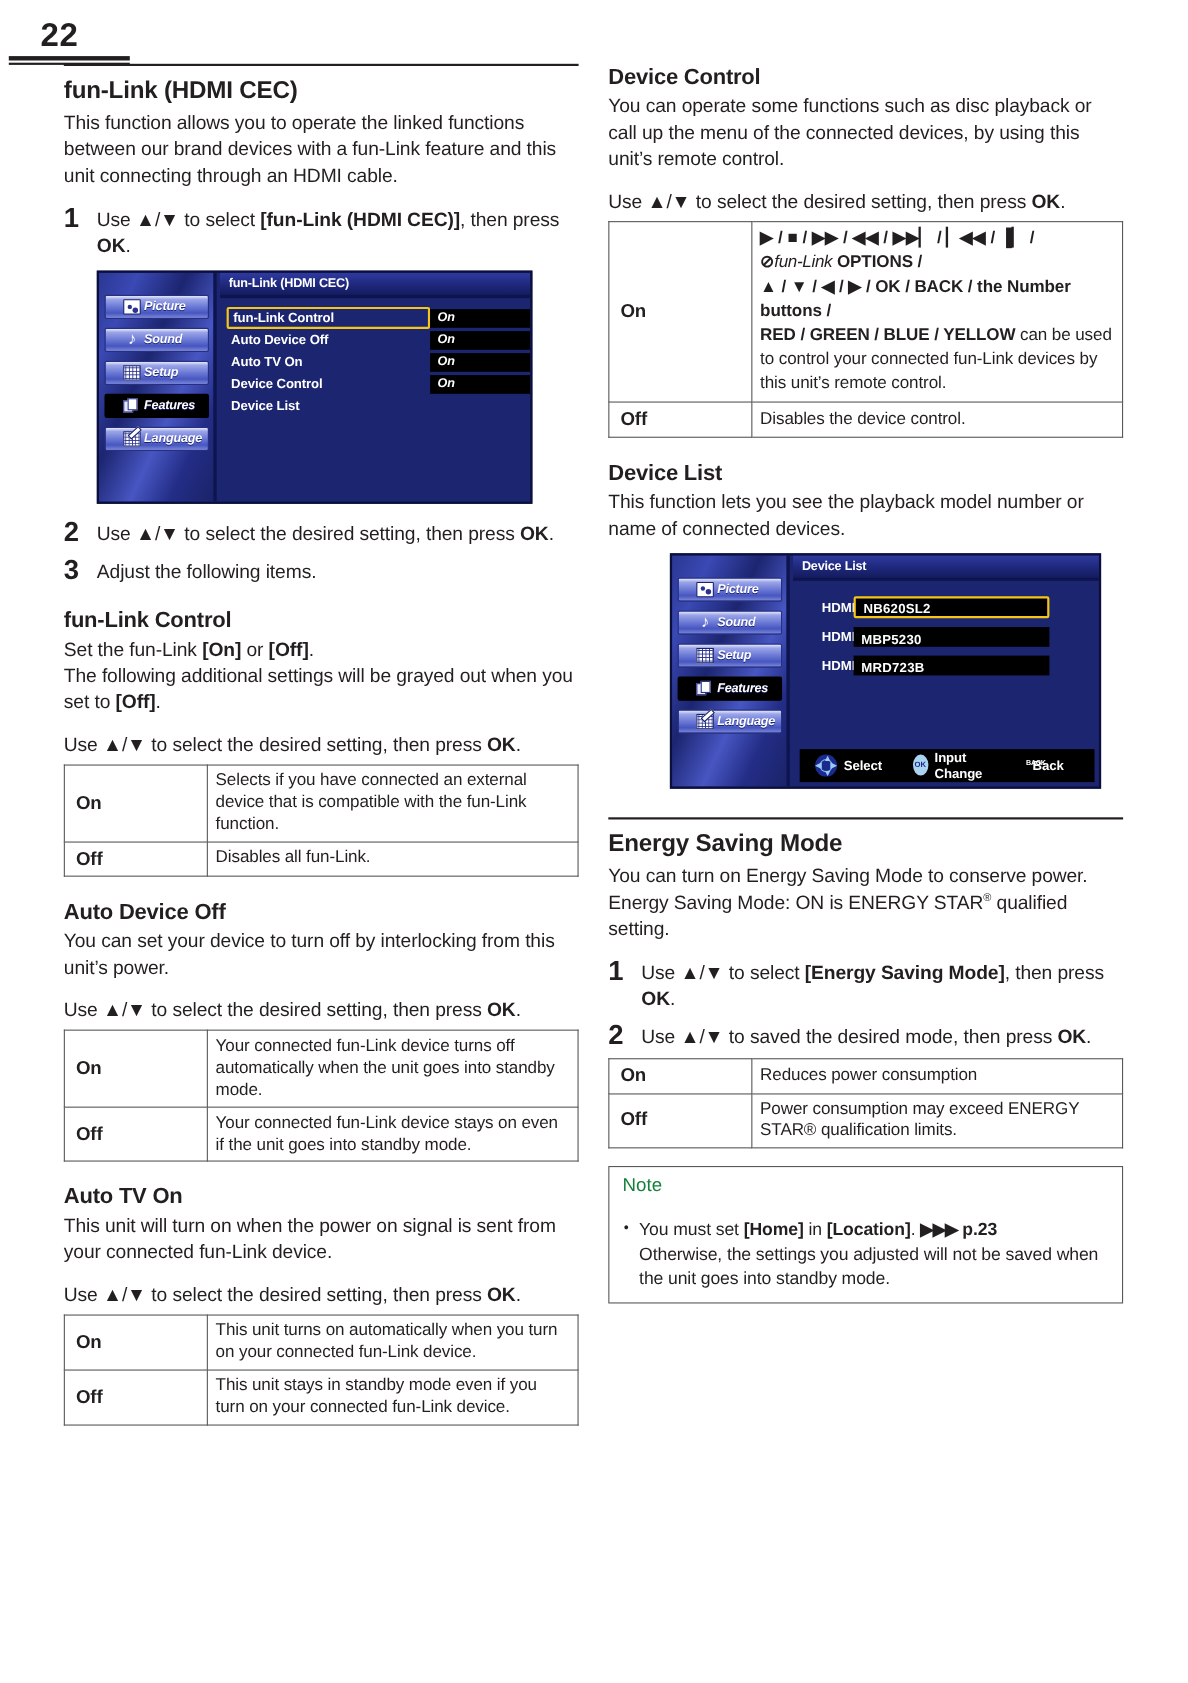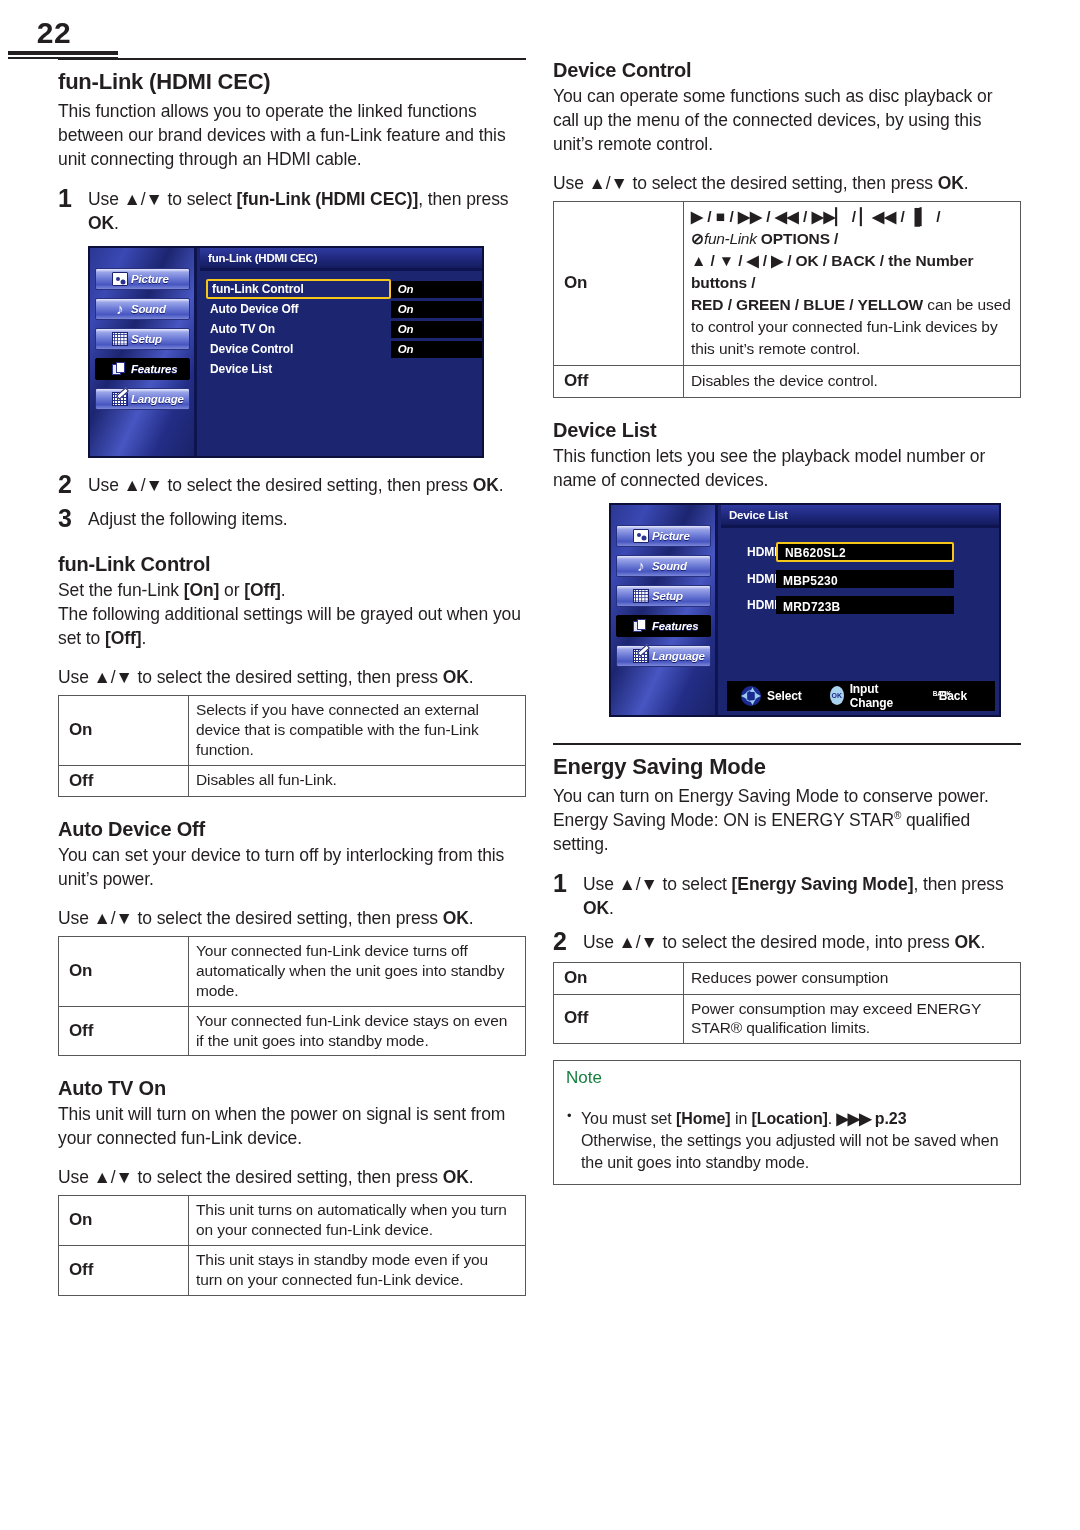--- a/index.html
+++ b/index.html
@@ -700,21 +700,21 @@
     <h2 class="sec-title">Energy Saving Mode</h2>
     <p class="body">You can turn on Energy Saving Mode to conserve power.</p>
     <p class="body"><span>Energy Saving Mode: ON is ENERGY STAR</span><span class="sup">®</span><span> qualified setting.</span></p>
 
     <div class="step">
       <div class="step-num">1</div>
       <div class="step-txt"><span>Use ▲/▼ to select </span><b>[Energy Saving Mode]</b><span>, then press </span><b>OK</b><span>.</span></div>
     </div>
     <div class="step small">
       <div class="step-num">2</div>
-      <div class="step-txt"><span>Use ▲/▼ to select the desired mode, into press </span><b>OK</b><span>.</span></div>
+      <div class="step-txt"><span>Use ▲/▼ to saved the desired mode, then press </span><b>OK</b><span>.</span></div>
     </div>
 
     <table class="opt" style="margin-top:7px;">
       <tbody>
           <tr>
         <td class="k">On</td>
         <td>Reduces power consumption</td>
       </tr>
       <tr>
         <td class="k">Off</td>

